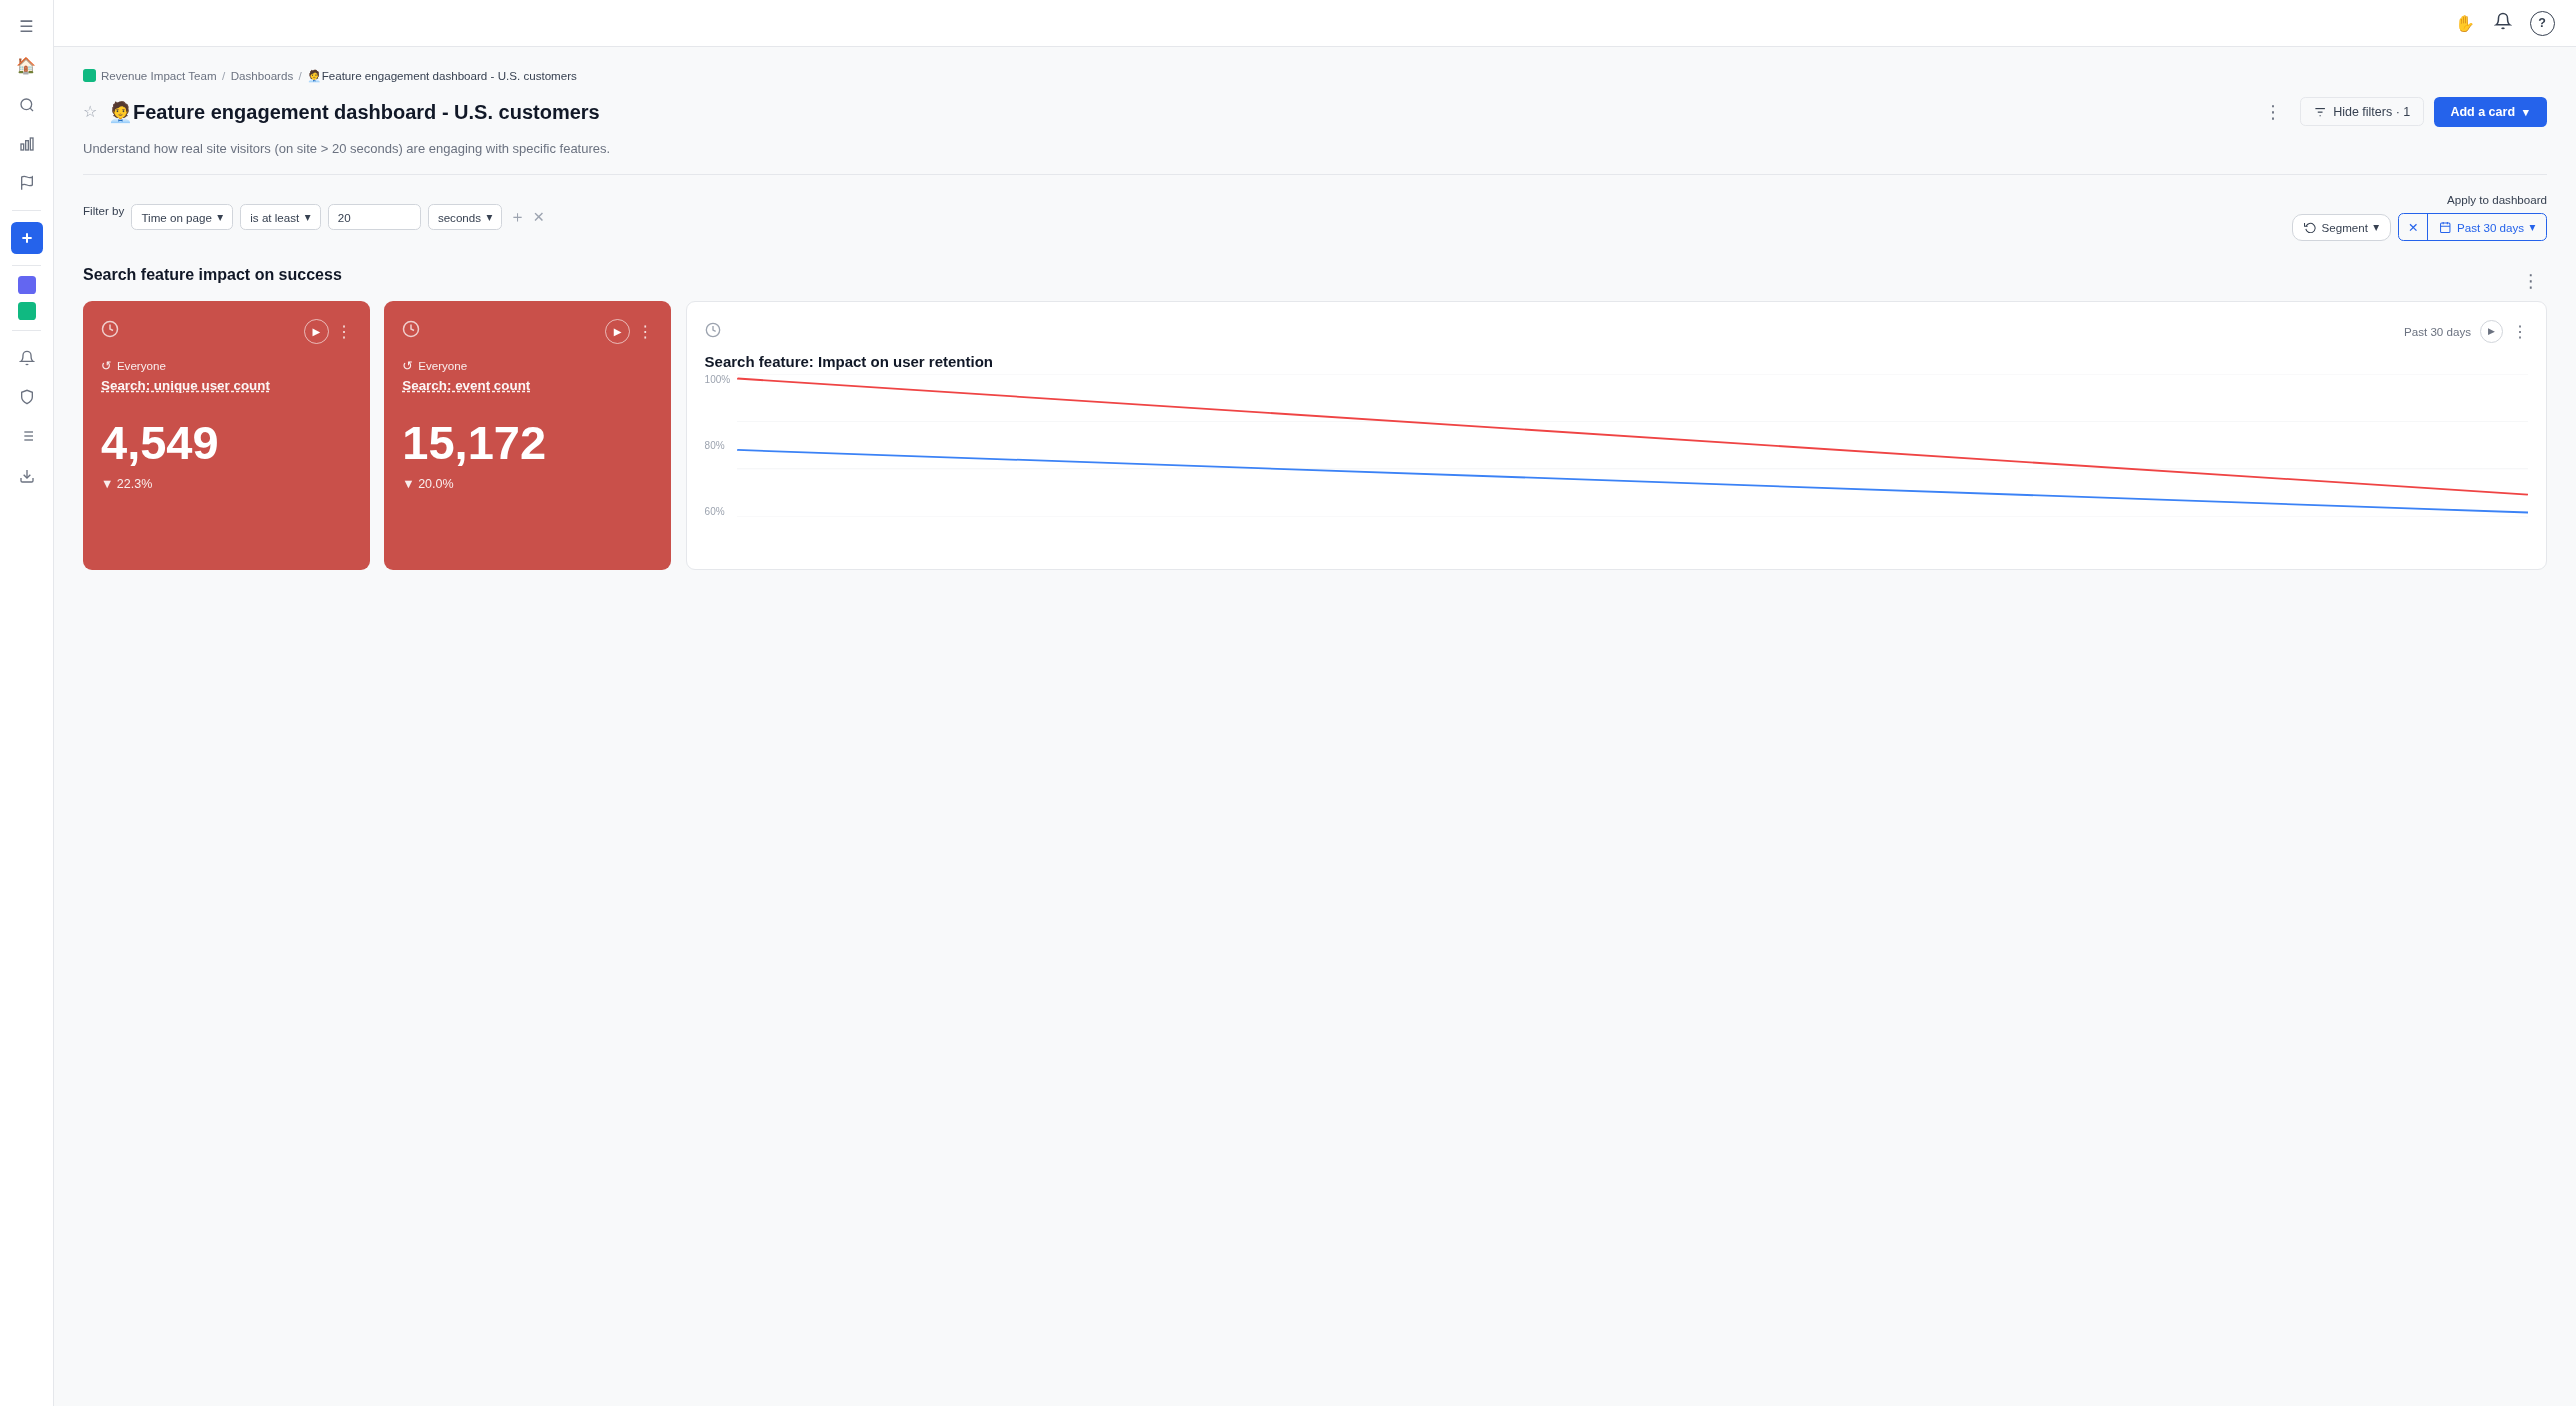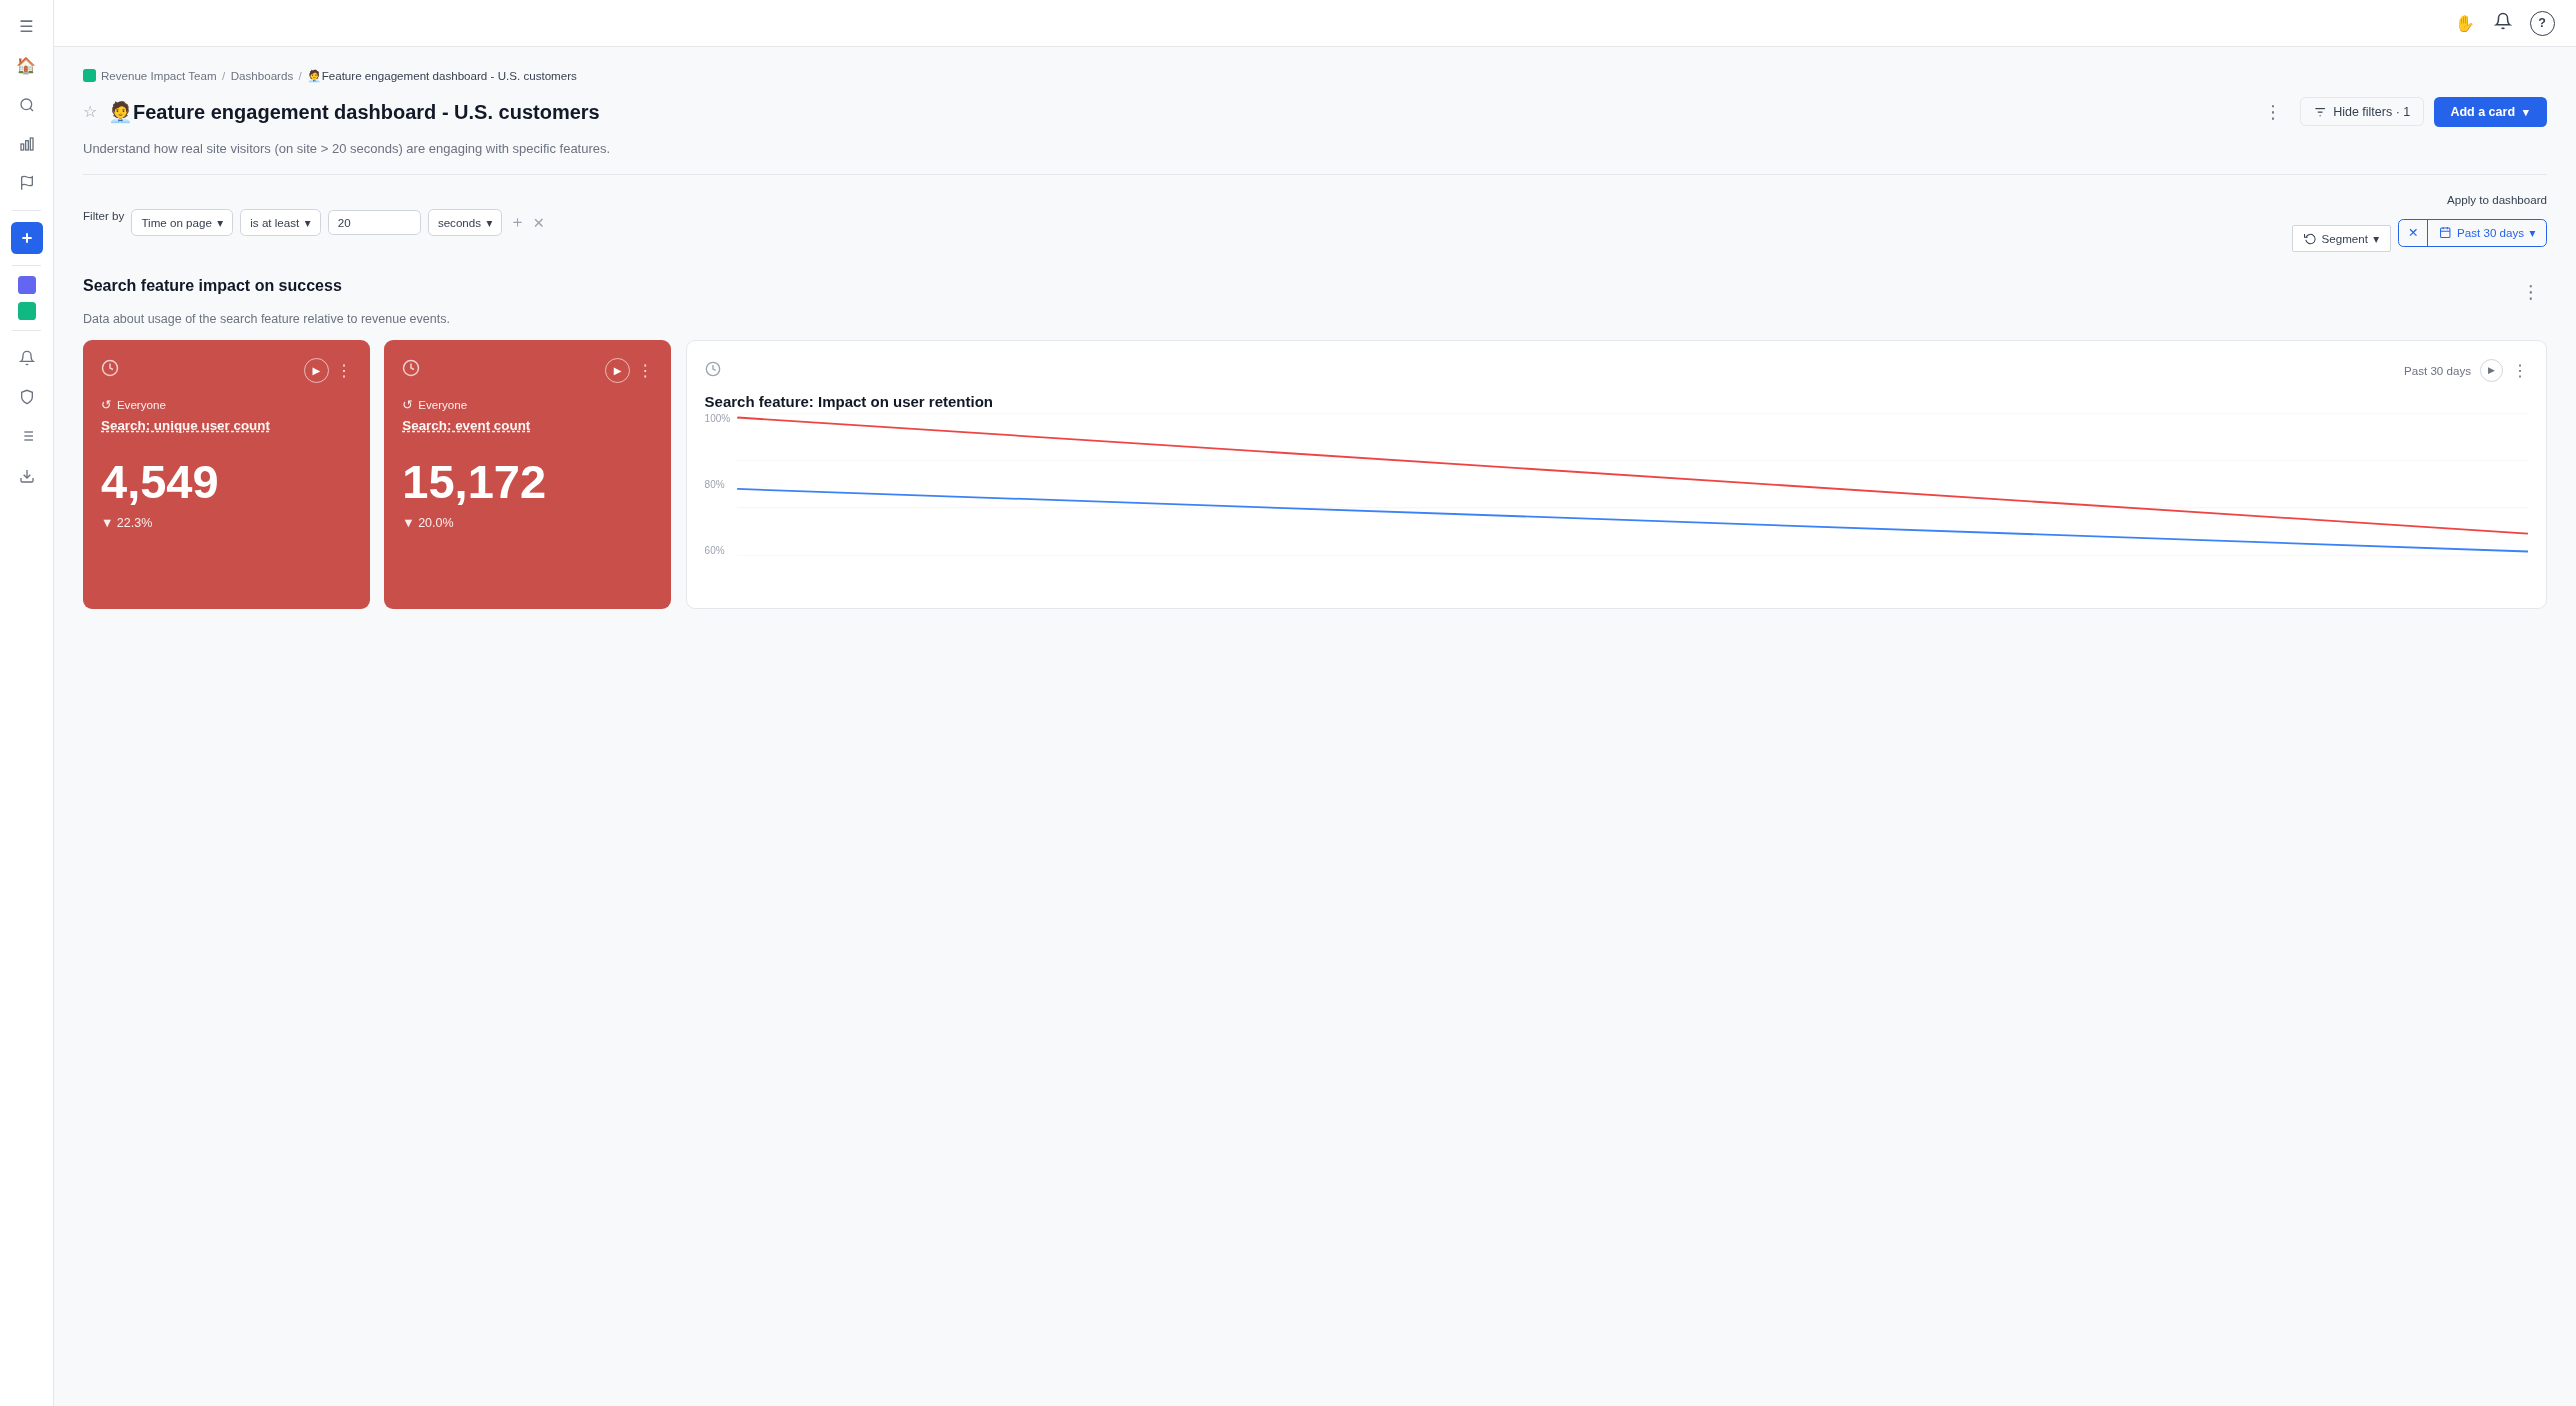--- a/index.html
+++ b/index.html
@@ -237,27 +237,26 @@
     .filter-right-controls {
       display: flex;
       align-items: center;
       gap: 7.2px;
     }
     .segment-btn {
       display: flex;
       align-items: center;
       gap: 5.4px;
       border: 0.9px solid #d1d5db;
-      border-radius: 2px;
+      border-radius: 10px;
       padding: 5.4px 10.7px;
       font-size: 11.6px;
       color: #374151;
       background: #fff;
       cursor: pointer;
-      margin-top: 12px;
     }
     .date-filter-group {
       display: flex;
       align-items: center;
       border: 0.9px solid #2563eb;
       border-radius: 5.4px;
       overflow: hidden;
     }
     .date-clear-btn {
       background: none;
@@ -635,21 +634,20 @@
           </div>
         </div>
       </div>
     </div>
 
     <div class="section">
       <div class="section-header">
         <h2 class="section-title">Search feature impact on success</h2>
         <button class="three-dot-btn">⋮</button>
       </div>
-      <p class="section-desc">Data about usage of the search feature relative to revenue events.</p>
 
       <div class="cards-grid">
 
         <div class="metric-card red">
           <div class="metric-card-top">
             <span class="metric-card-icon">
               <svg width="18" height="18" viewBox="0 0 24 24" fill="none" stroke="rgba(255,255,255,0.8)" stroke-width="2">
                   <circle cx="12" cy="12" r="10"></circle>
                   <polyline points="12 6 12 12 16 14"></polyline>
                 </svg>

